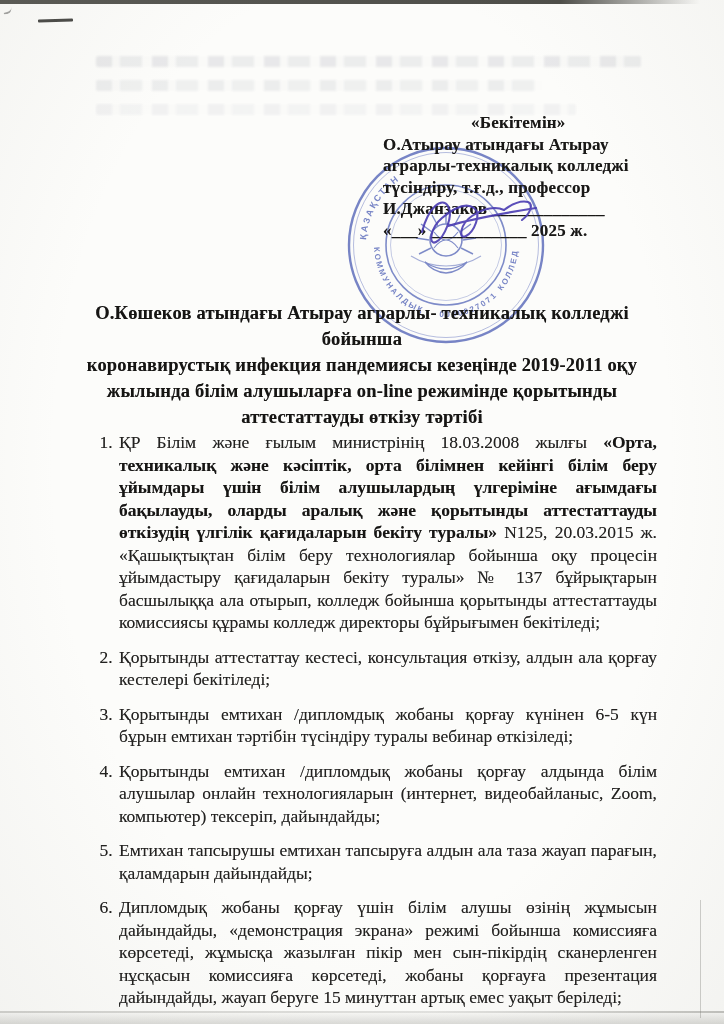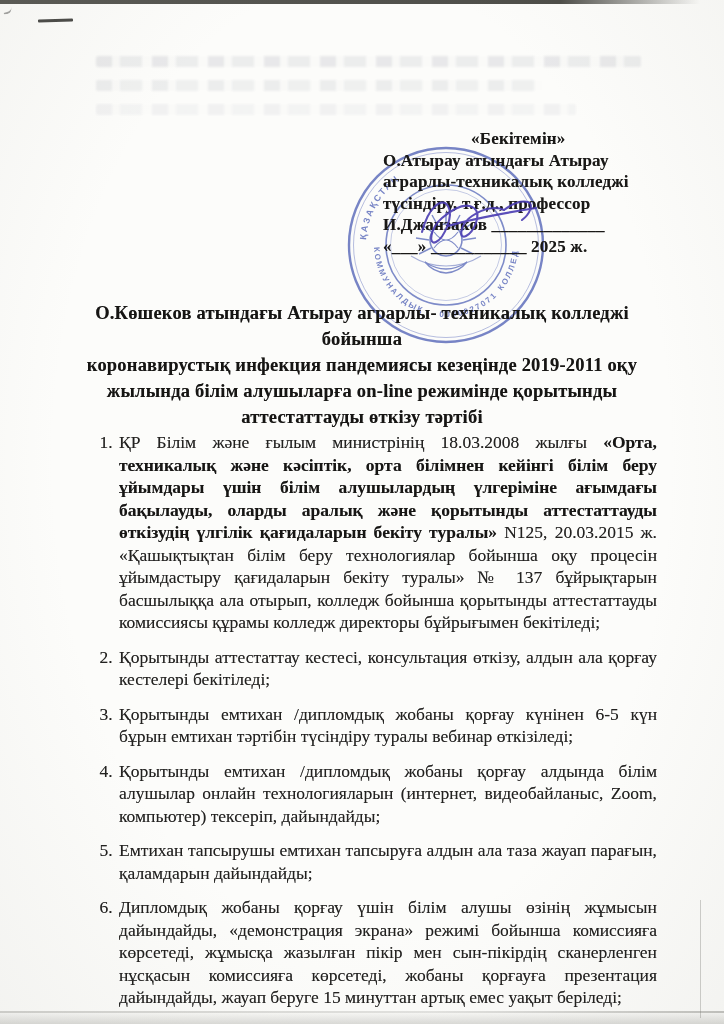--- a/index.html
+++ b/index.html
@@ -45,21 +45,21 @@
   .bottom-shade{
     position:absolute;left:0;bottom:0;width:724px;height:11px;
     background:linear-gradient(180deg,rgba(150,150,144,0.05),rgba(140,140,134,0.30));
   }
   .right-edge-line{
     position:absolute;left:700px;top:900px;width:1px;height:118px;
     background:rgba(120,120,115,0.35);
   }
   
   .approval{
-    position:absolute;left:383px;top:128px;width:245px;
+    position:absolute;left:383px;top:112px;width:245px;
     font-size:17px;font-weight:bold;line-height:21.5px;color:#191816;
     white-space:nowrap;letter-spacing:0.2px;
     text-shadow:0 0 0.6px rgba(40,40,45,0.5);
     z-index:3;
   }
   .approval .line-0{padding-left:88px;}
   
   .stamp{position:absolute;left:341px;top:140px;width:210px;height:210px;z-index:2;opacity:0.88;}
   .signature{position:absolute;left:408px;top:180px;width:155px;height:80px;z-index:4;}
   

